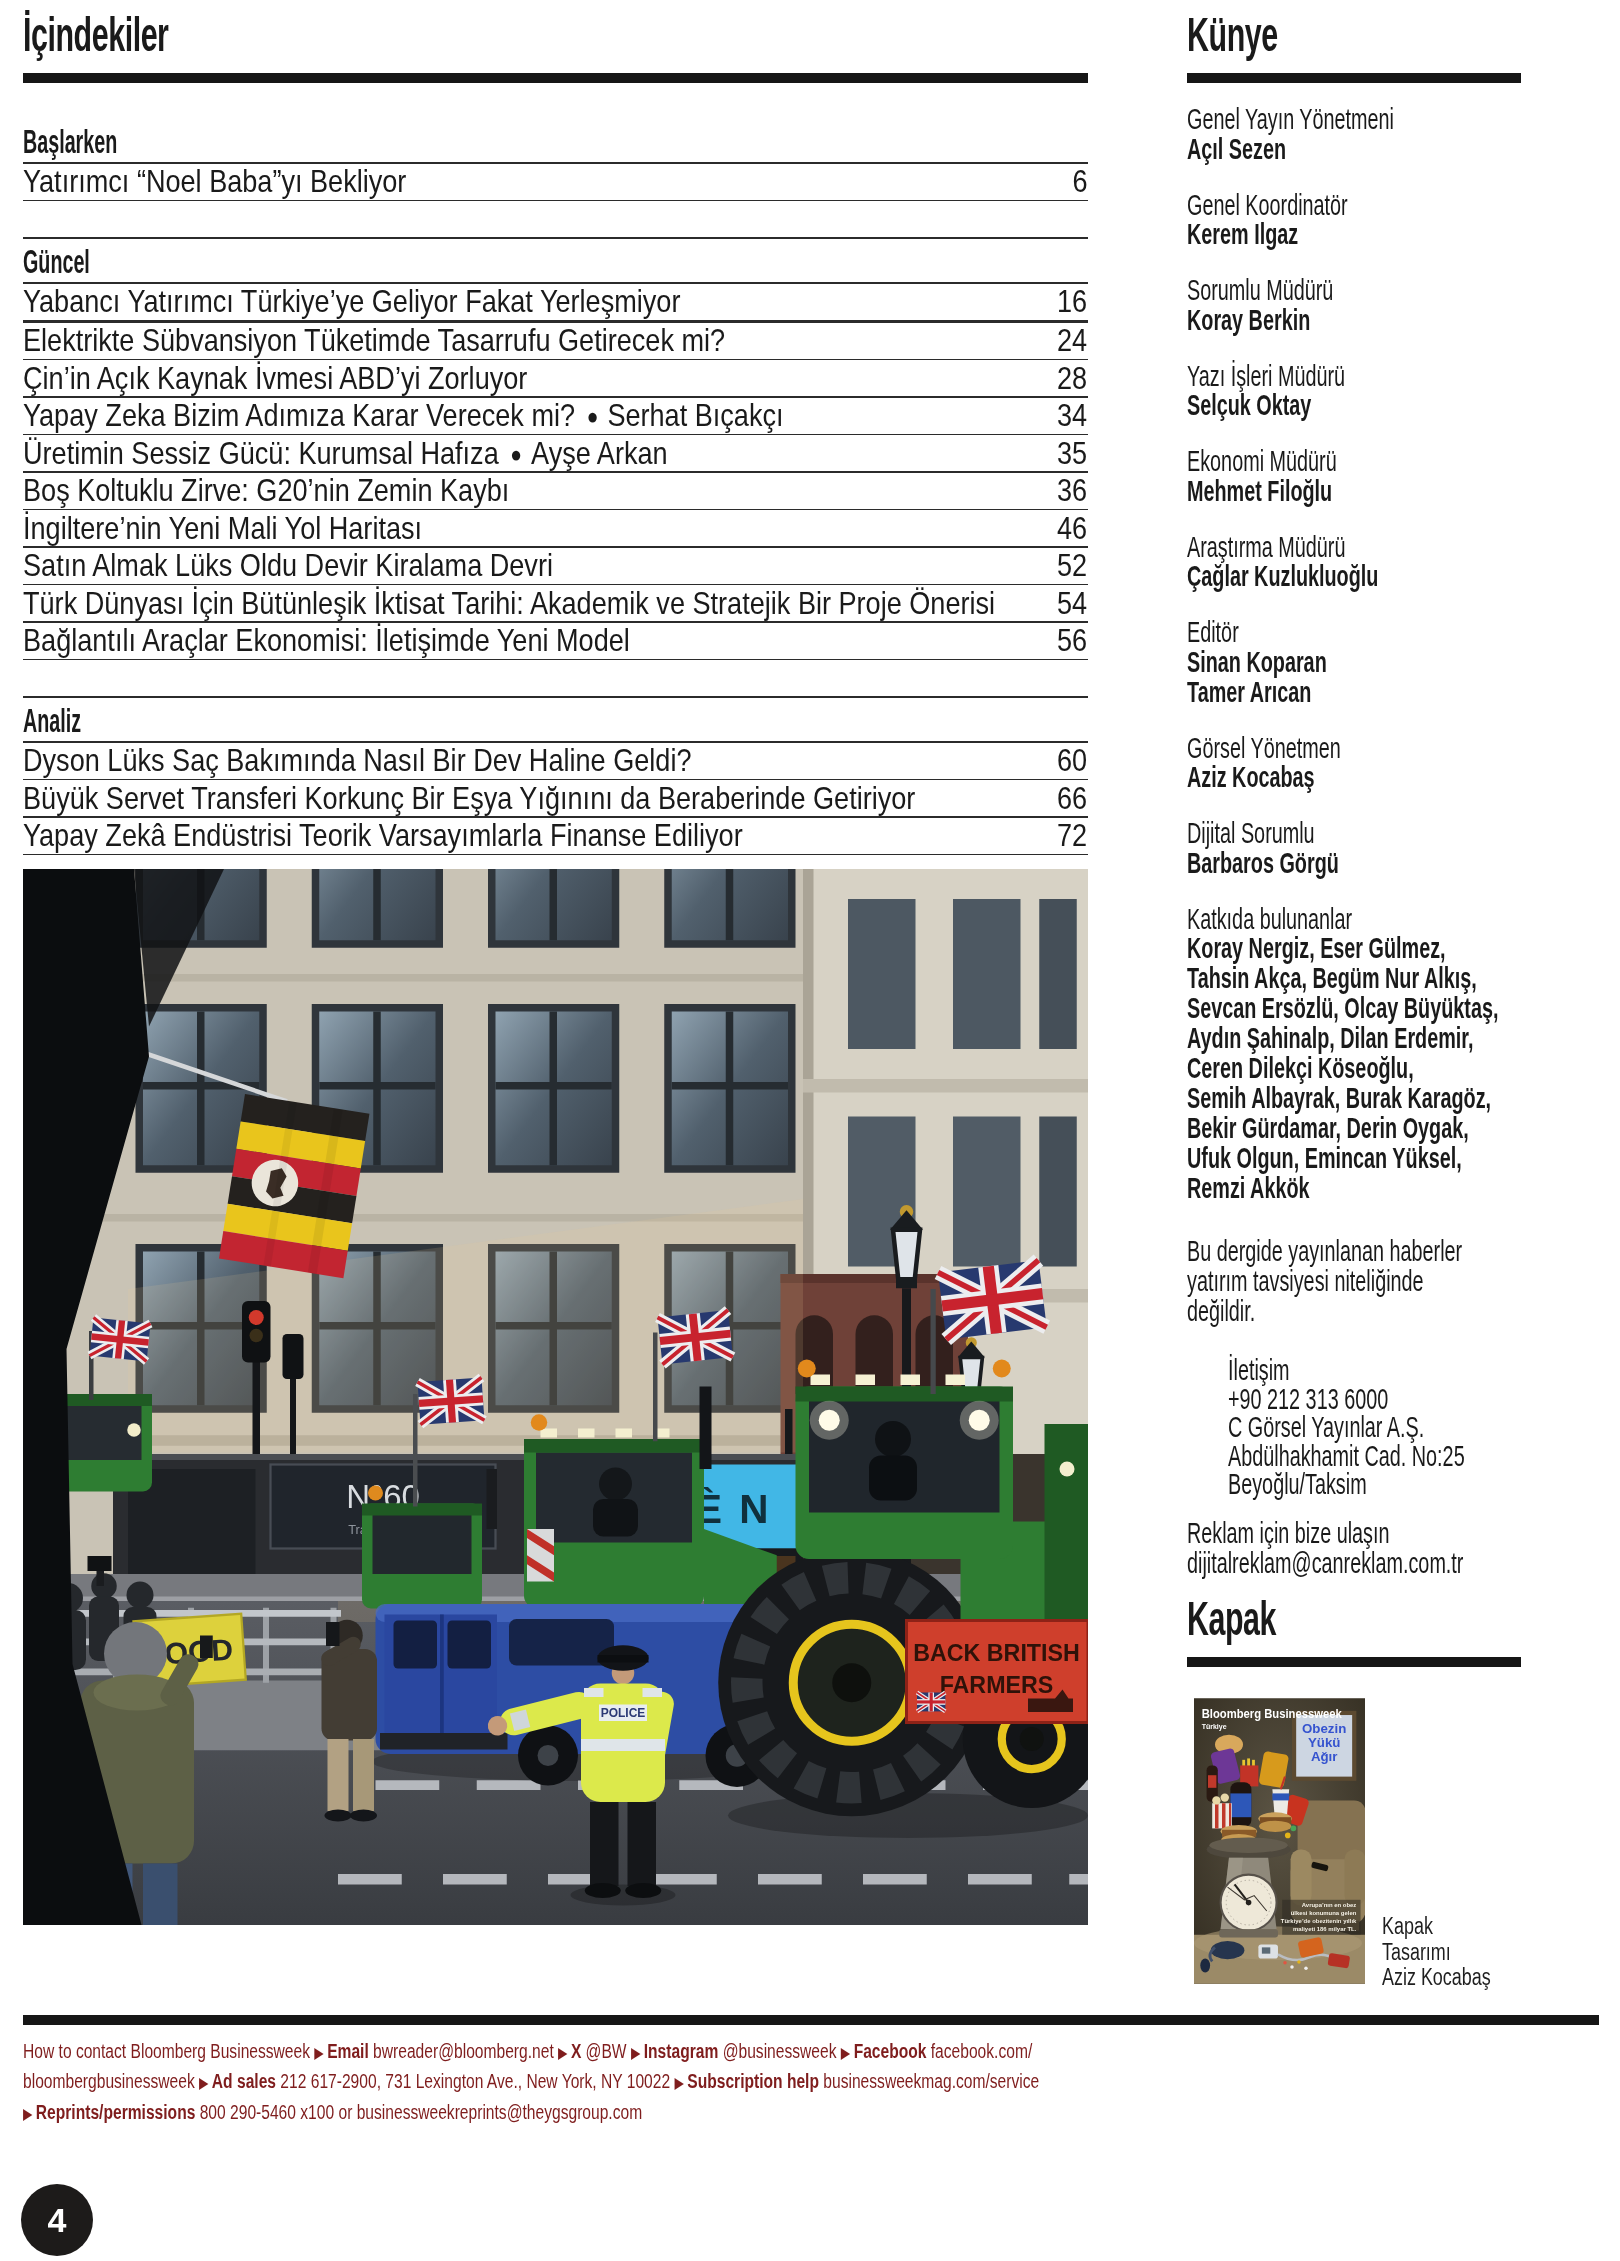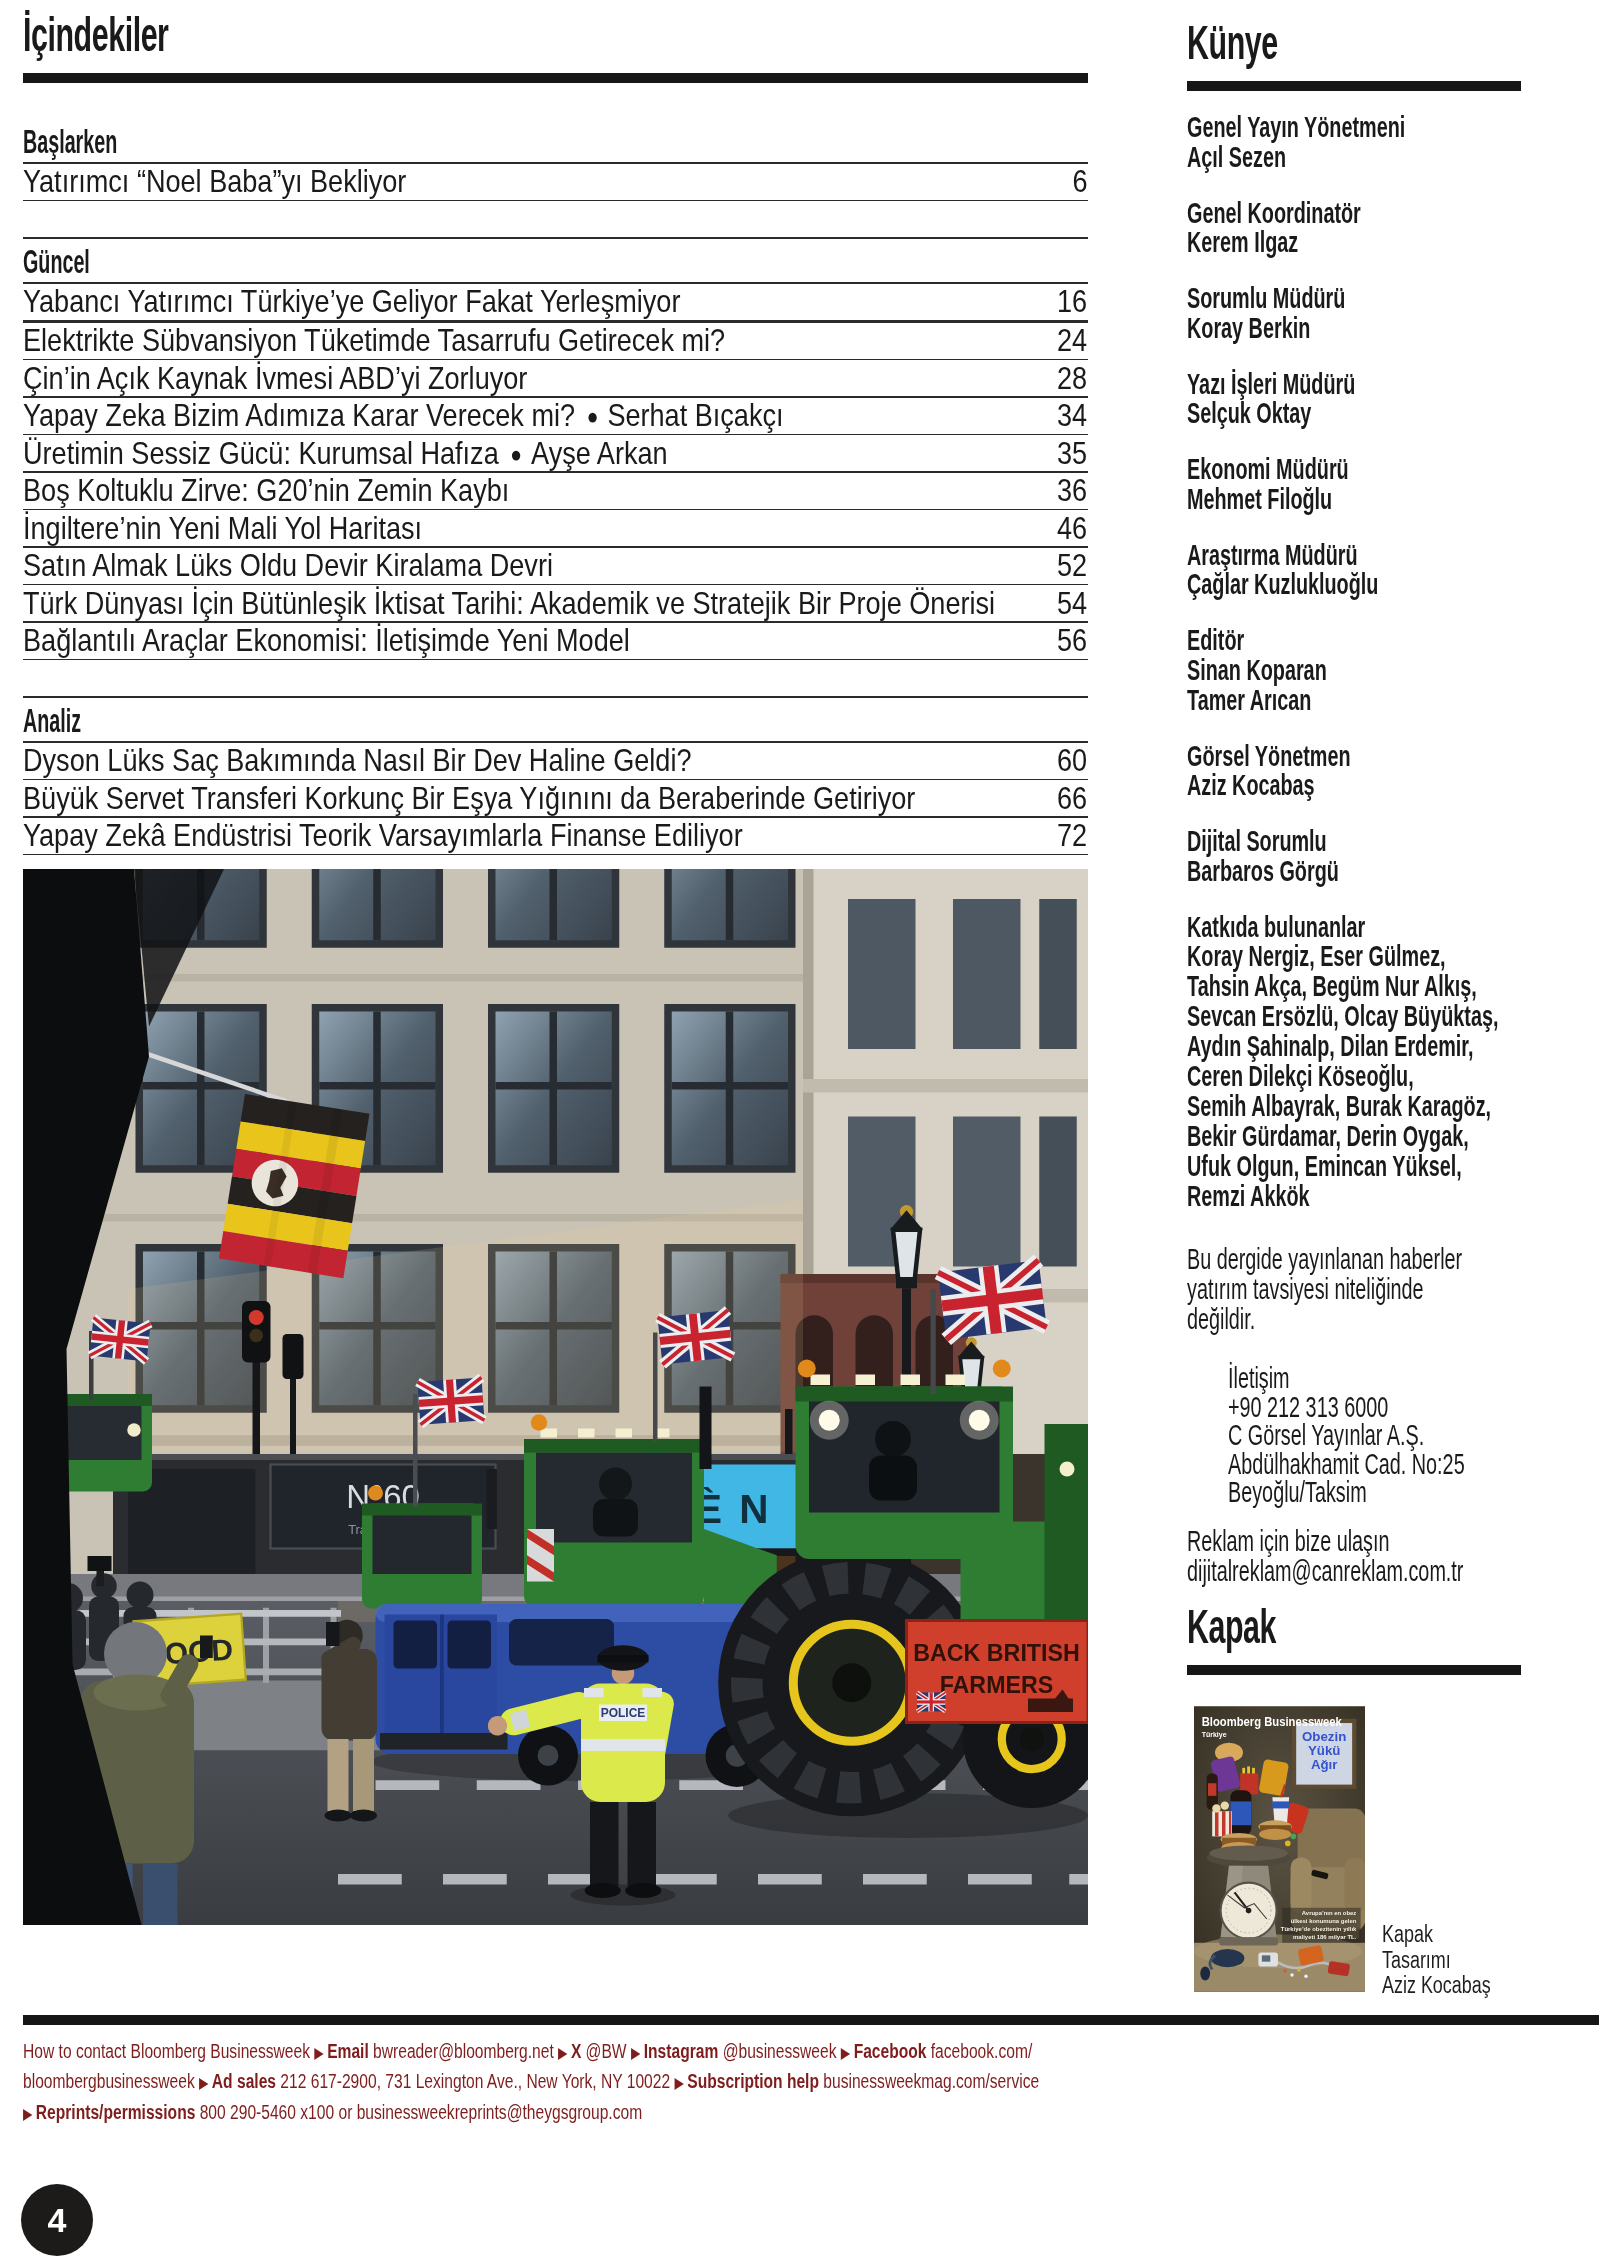--- a/index.html
+++ b/index.html
@@ -18,39 +18,39 @@
   .sx{display:inline-block;white-space:nowrap;transform-origin:0 50%;}
   .sx-title{transform:scaleX(.62);}
   .sx-head{transform:scaleX(.58);}
   .sx-body{transform:scaleX(.86);}
   .sx-r{transform-origin:100% 50%;}
   .sx-k{transform:scaleX(.66);}
   .sx-cap{transform:scaleX(.78);}
   .sx-foot{transform:scaleX(.78);}
 
   .left-col{position:absolute;left:22.5px;top:0;width:1065px;}
-  .right-col{position:absolute;left:1187px;top:8px;width:334px;}
+  .right-col{position:absolute;left:1187px;top:0;width:334px;}
 
   h1.mag{margin:0;padding-top:4.5px;font-size:49px;line-height:58px;font-weight:bold;letter-spacing:-0.7px;}
   .thick-bar{height:9.7px;background:var(--bar);margin-top:10.5px;}
   .rule{height:1.5px;background:var(--rule);}
 
   .toc-section{margin-top:36px;}
   .toc-section h2{margin:0;padding:6px 0 4.5px;font-size:34px;line-height:33px;font-weight:bold;}
   .toc-row{position:relative;height:36px;font-size:31.5px;display:flex;align-items:center;text-align:center;}
   .toc-title{white-space:nowrap;}
   .toc-bullet{margin:0 10.5px 0 13.5px;font-size:22.5px;vertical-align:2.2px;}
   .toc-page{position:absolute;right:0;top:0;height:100%;display:flex;align-items:center;}
 
   .photo-wrap{margin-top:13.5px;}
   .photo-svg{width:1065px;height:1056px;}
 
   .k-block{margin-top:27px;font-size:30px;}
   .k-block.first{margin-top:22.5px;}
-  .k-label{line-height:28.5px;font-weight:bold;}
+  .k-label{line-height:28.5px;}
   .k-name{line-height:30px;font-weight:bold;}
   .k-para{margin-top:33px;font-size:30px;line-height:30px;}
   .k-contact{margin-top:30px;font-size:30px;line-height:28.5px;margin-left:41px;}
   .k-ads{margin-top:19.5px;font-size:30px;line-height:30px;}
   h1.kapak{margin-top:10.5px;padding-top:0;}
   .cover-row{display:flex;align-items:flex-end;gap:16.5px;margin-top:21px;margin-left:6.7px;}
   .cover-svg{width:184px;height:306px;}
   .cover-credit{font-size:23px;line-height:25.5px;color:#1f1f1f;padding-bottom:3px;}
 
   .footer{position:absolute;left:22.5px;top:2015px;width:1576px;}

